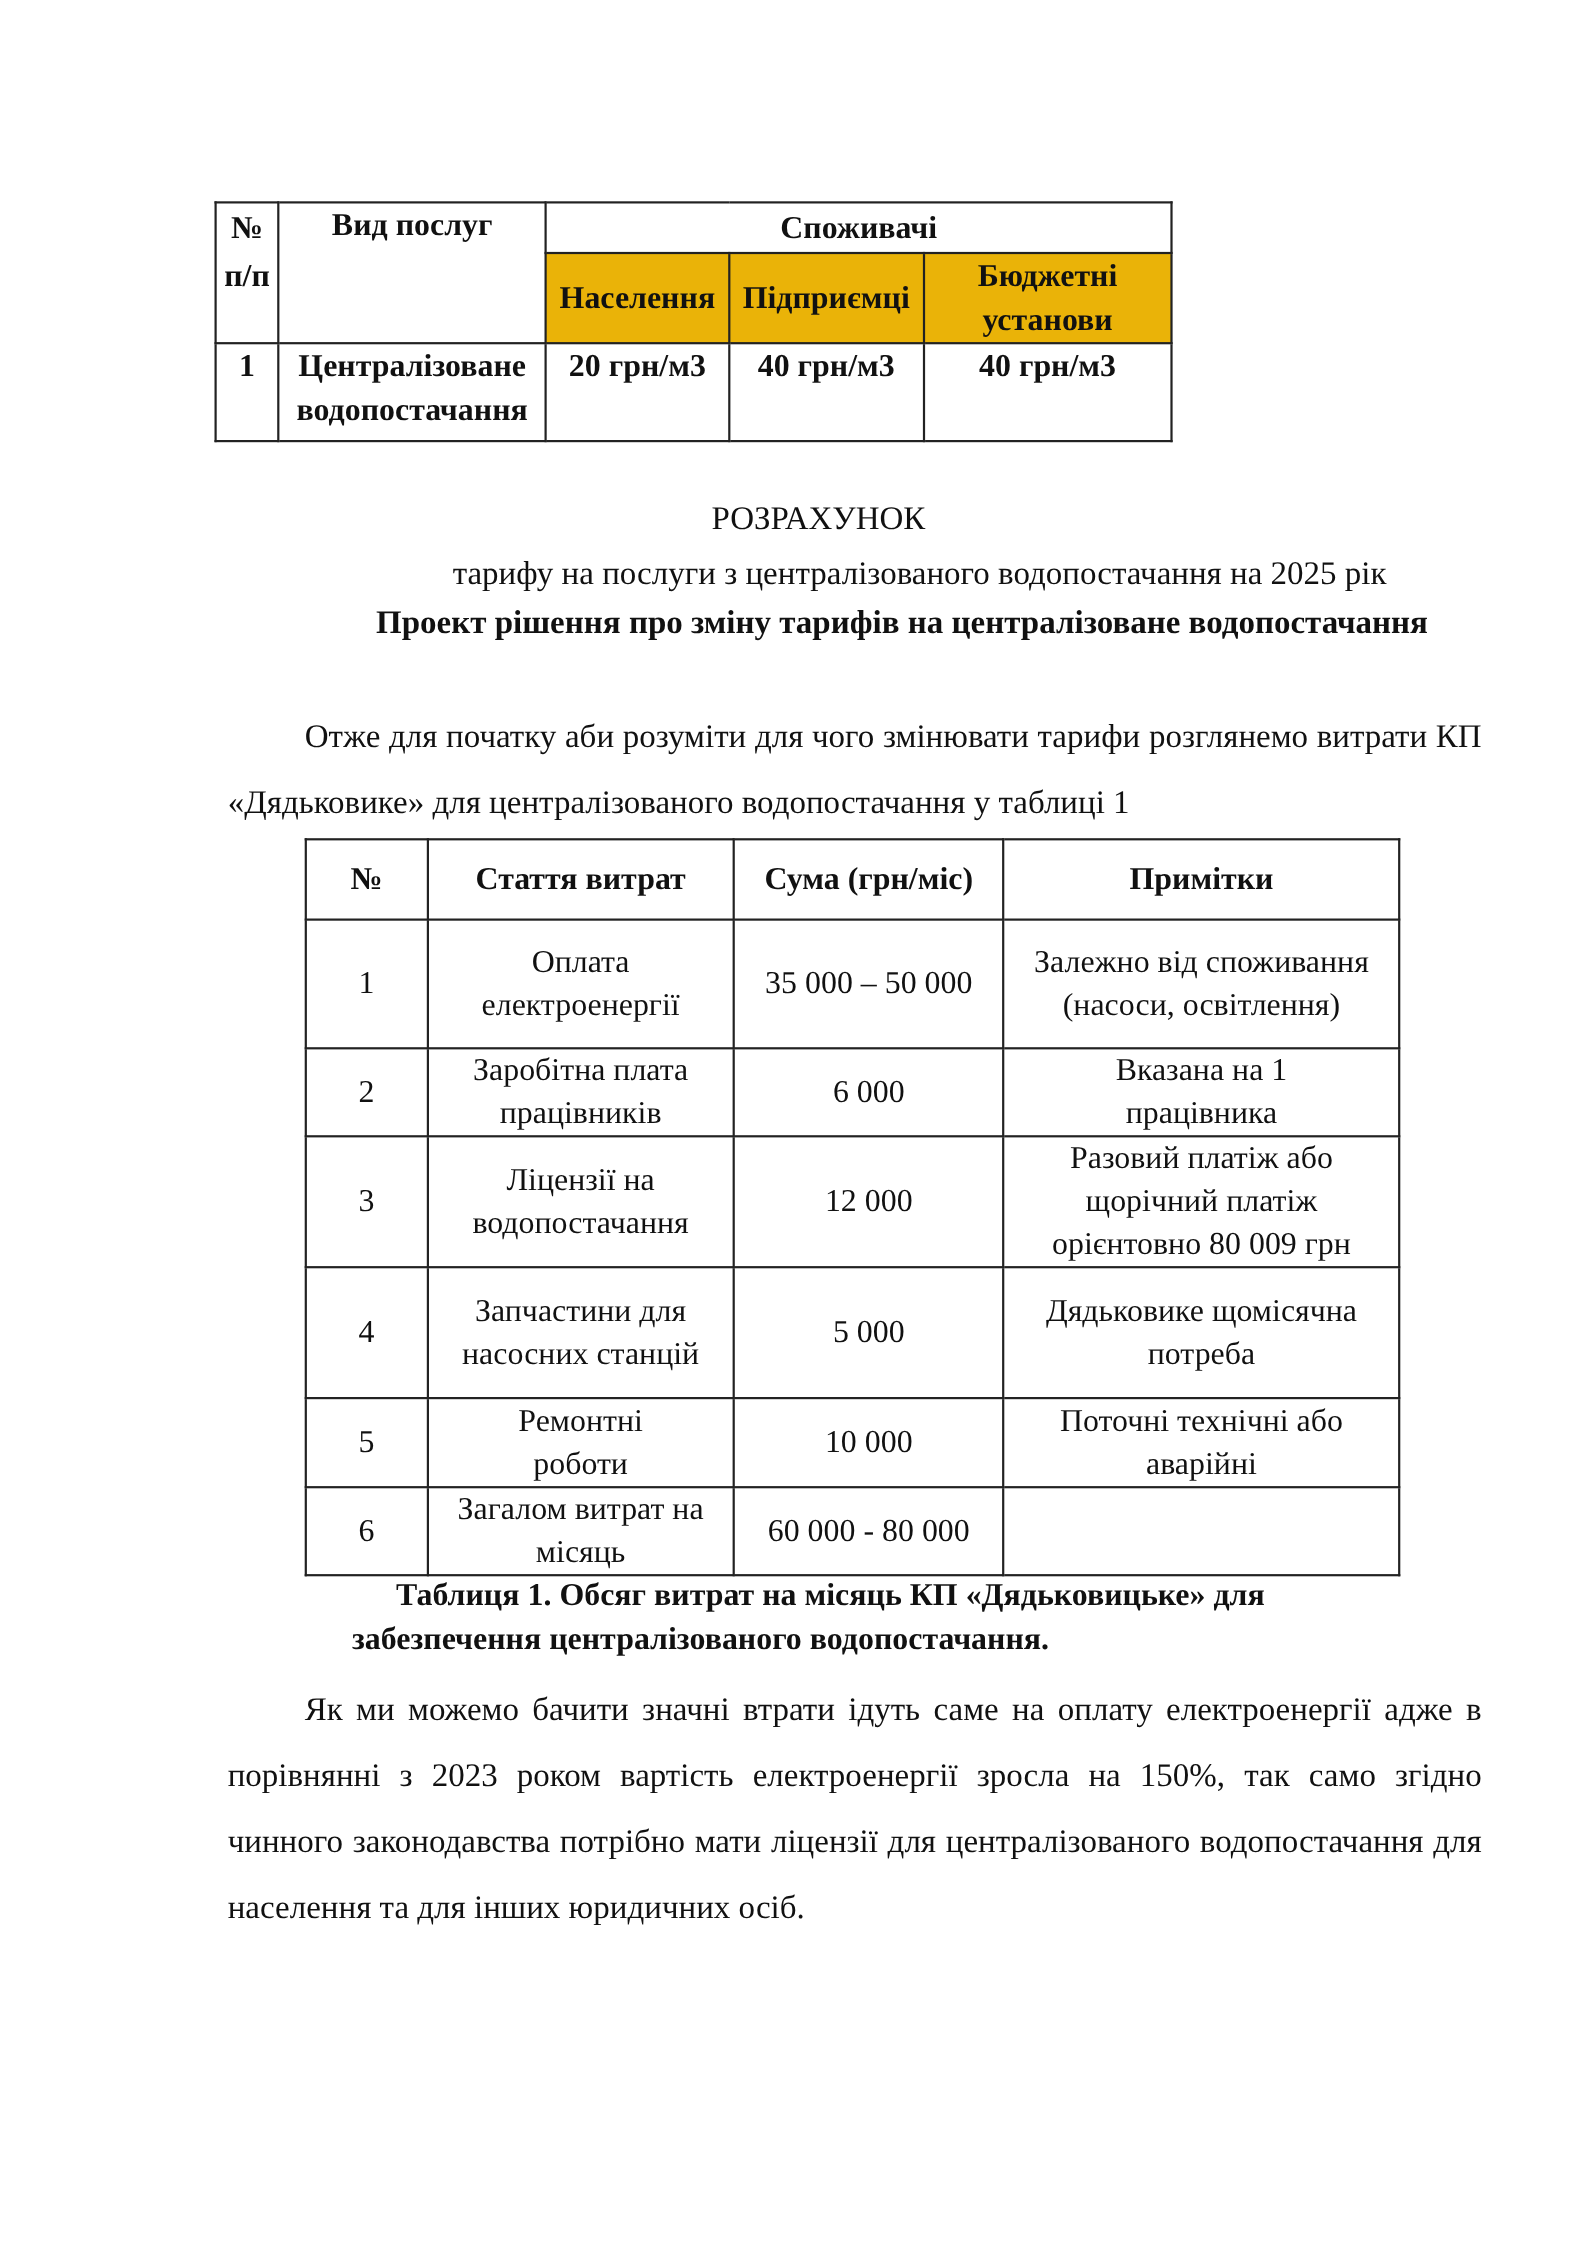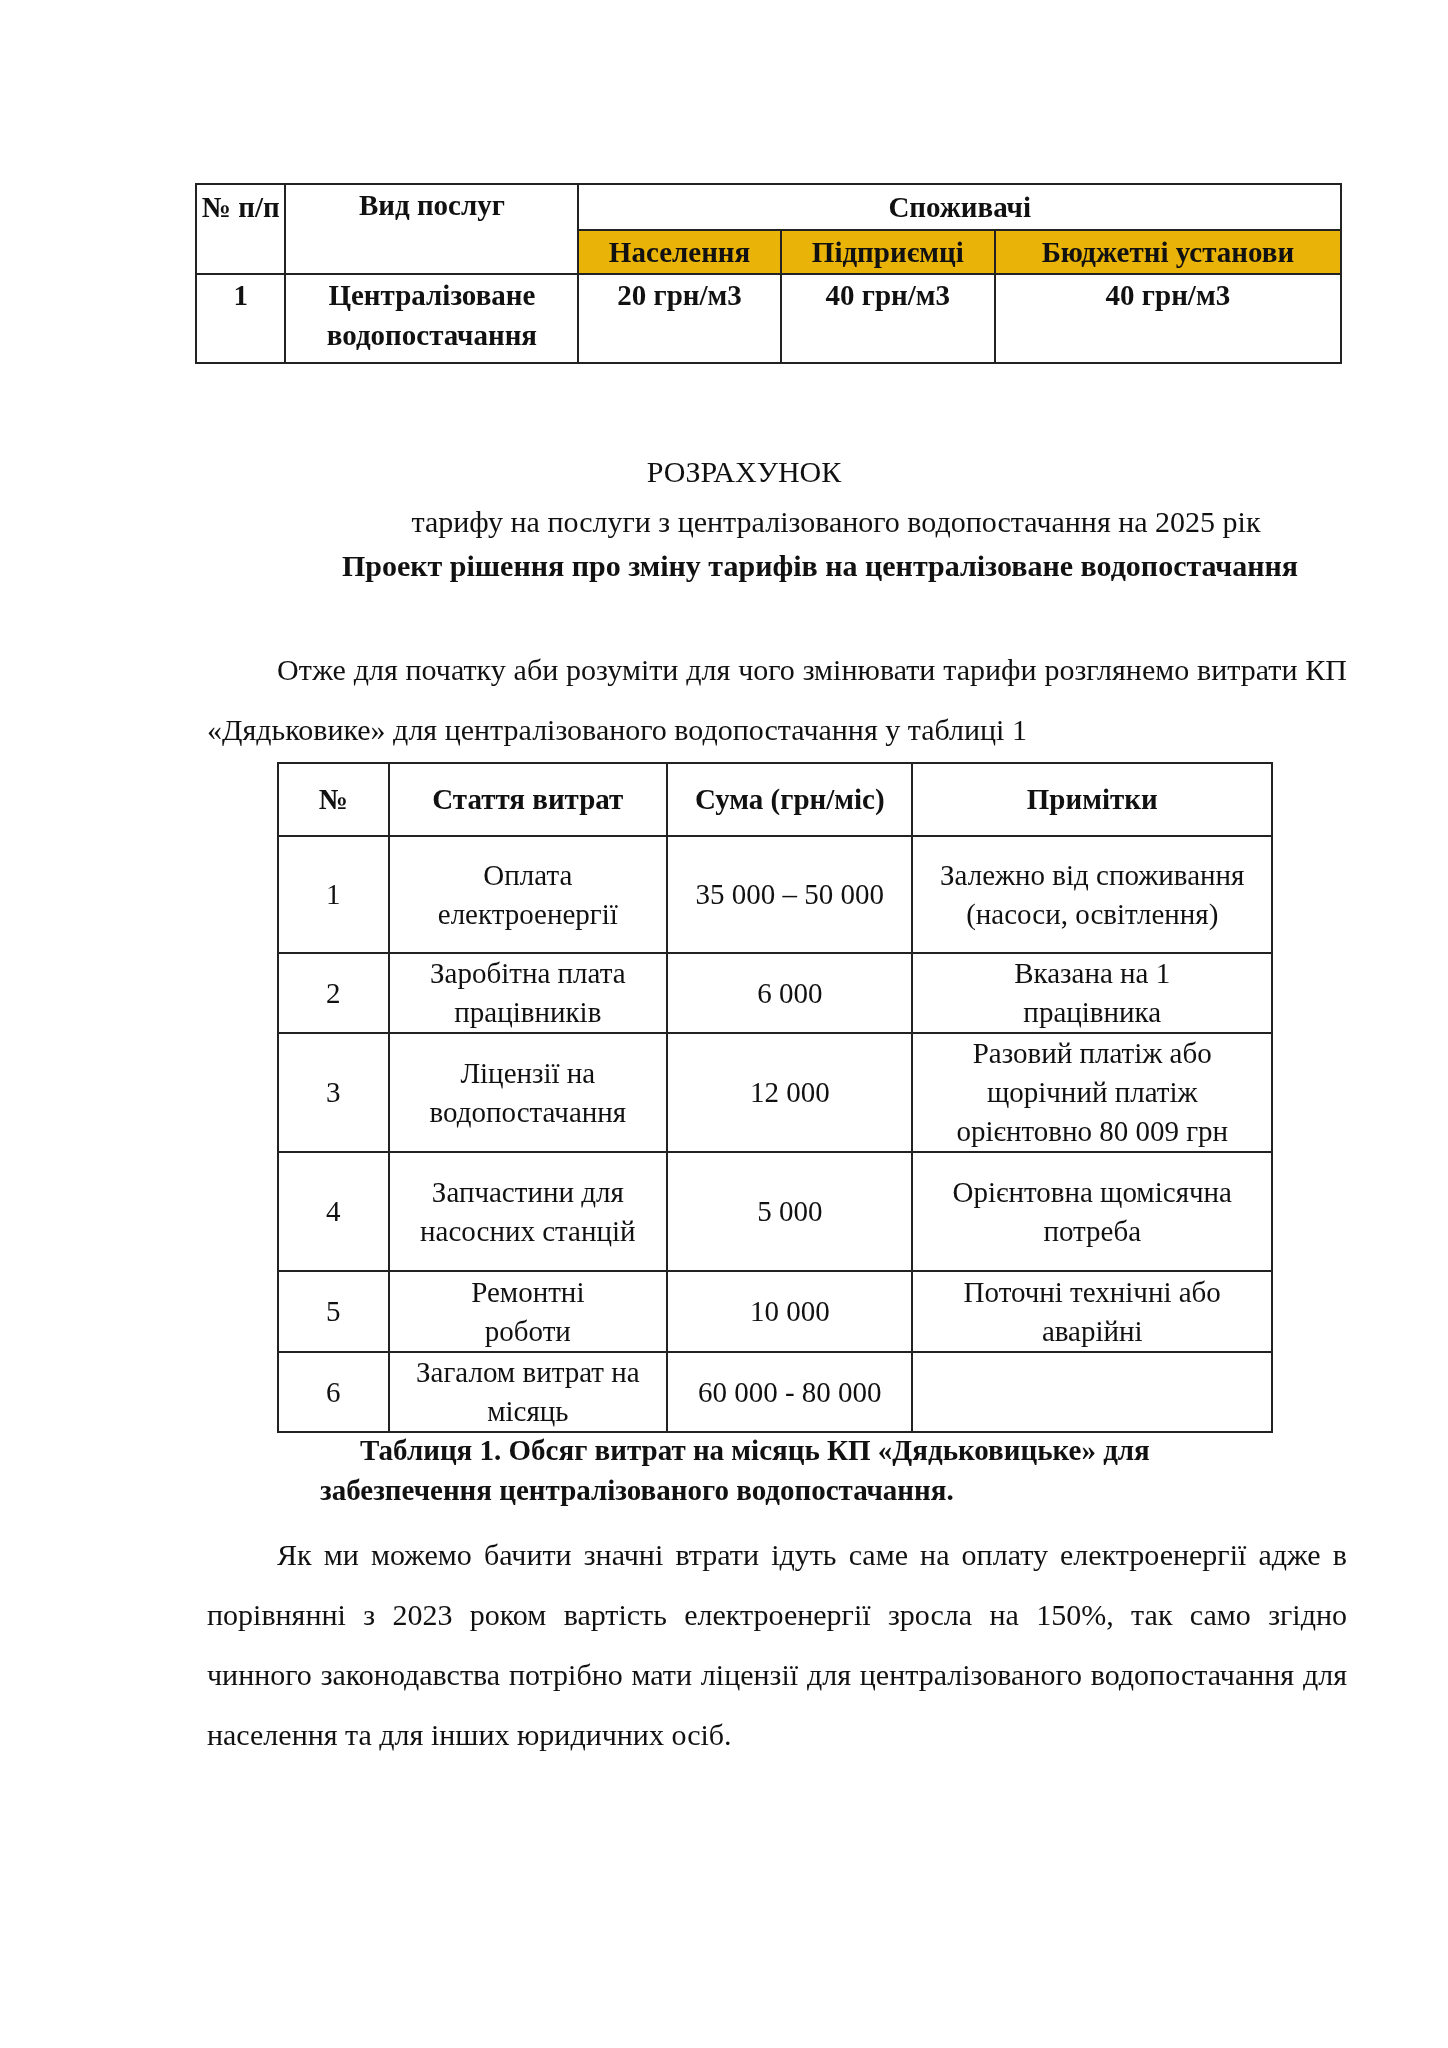--- a/index.html
+++ b/index.html
@@ -3,21 +3,21 @@
 <meta charset="utf-8">
 <style>
   html, body { margin: 0; padding: 0; background: #ffffff; }
   body { width: 1448px; height: 2048px; position: relative; overflow: hidden;
          font-family: "Liberation Serif", "DejaVu Serif", serif; color: #111; }
   .abs { position: absolute; padding-left: 20px; }
   table { border-collapse: collapse; position: absolute; }
   td, th { border: 2px solid #222; padding: 0; text-align: center; vertical-align: top; }
 
   
-  #tariff { left: 195px; top: 183px; width: 1147px; font-weight: bold; font-size: 29px; line-height: 40px; }
+  #tariff { left: 195px; top: 183px; width: 871px; font-weight: bold; font-size: 29px; line-height: 40px; }
   #tariff .c1 { width: 84px; } #tariff .c2 { width: 275px; } #tariff .c3 { width: 190px; }
   #tariff .c4 { width: 201px; } #tariff .c5 { width: 325px; }
   #tariff .h1 td { height: 44px; }
   #tariff .h2 td { height: 42px; }
   #tariff .h2 td.sub { background: #eab308; vertical-align: middle; }
   #tariff .data td { height: 87px; }
 
   .center { left: 0; width: 1448px; text-align: center; }
   #heading { top: 455px; font-size: 30px; }
   #subheading { top: 505px; font-size: 30px; left: 301px; width: 1030px; }
@@ -111,21 +111,21 @@
   <tr class="r3">
     <td>3</td>
     <td style="padding:0 40px">Ліцензії на водопостачання</td>
     <td>12 000</td>
     <td style="padding:0 20px">Разовий платіж або щорічний платіж орієнтовно 80 009 грн</td>
   </tr>
   <tr class="r4">
     <td>4</td>
     <td style="padding:0 10px">Запчастини для насосних станцій</td>
     <td>5 000</td>
-    <td style="padding:0 10px">Орієнтовна щомісячна потреба</td>
+    <td style="padding:0 10px">Дядьковике щомісячна потреба</td>
   </tr>
   <tr class="r5">
     <td>5</td>
     <td style="padding:0 60px">Ремонтні роботи</td>
     <td>10 000</td>
     <td style="padding:0 20px">Поточні технічні або аварійні</td>
   </tr>
   <tr class="r6">
     <td>6</td>
     <td style="padding:0 10px">Загалом витрат на місяць</td>

